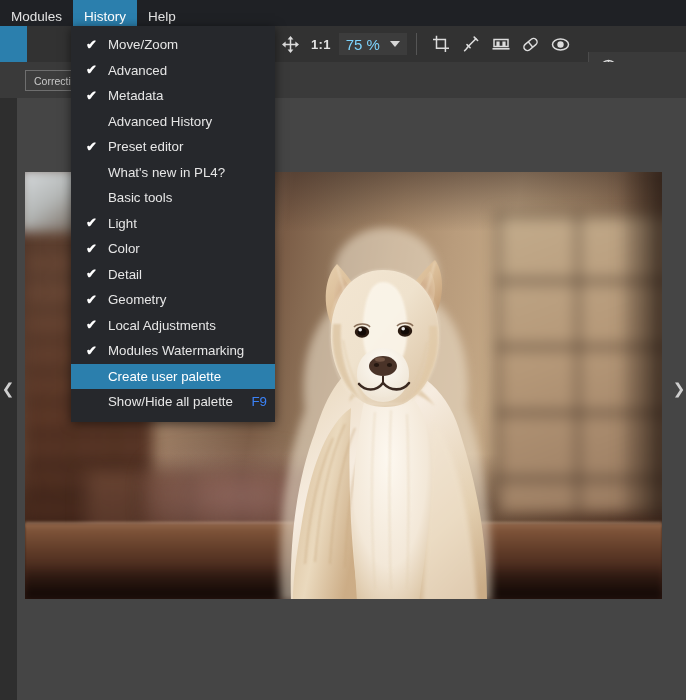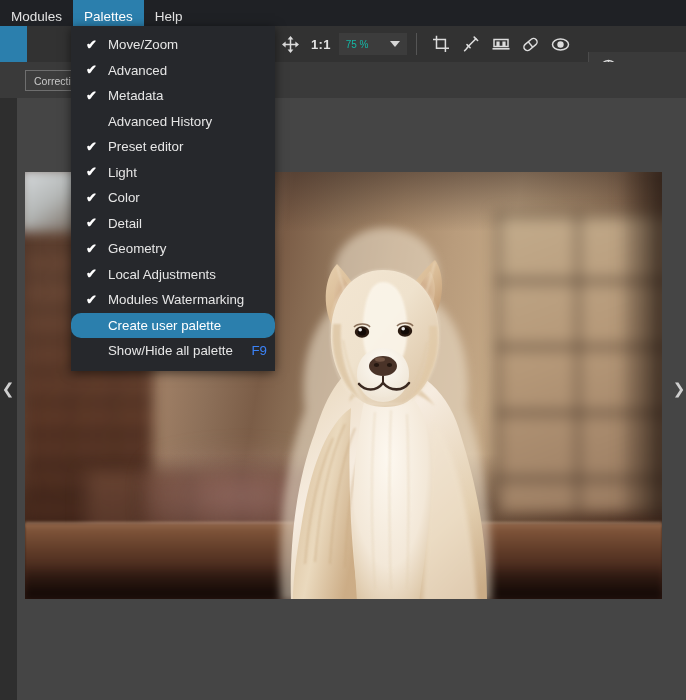--- a/index.html
+++ b/index.html
@@ -55,21 +55,21 @@
   }
   .tb-ratio {
     font-size: 13px; color: #e3e3e3; font-weight: bold;
     padding: 0 6px; letter-spacing: .3px;
   }
   .zoom-box {
     height: 22px; min-width: 68px; background: #3c3c3c;
     display: flex; align-items: center; justify-content: space-between;
     padding: 0 7px; margin-left: 2px;
   }
-  .zoom-val { font-size: 10px; color: #14b8a6; }
+  .zoom-val { font-size: 15px; color: #7dd3fc; }
   .zoom-caret {
     width: 0; height: 0; margin-left: 9px;
     border-left: 5px solid transparent; border-right: 5px solid transparent;
     border-top: 6px solid #d6d6d6;
   }
   .tb-sep {
     width: 1px; height: 22px; background: #555; margin: 0 9px;
   }
   .local-adj-panel {
     position: absolute; left: 588px; top: 26px; width: 98px; height: 36px;
@@ -231,39 +231,39 @@
     box-shadow: 0 2px 10px rgba(0,0,0,.55);
     z-index: 50;
   }
   .mi {
     position: relative; height: 25.5px;
     display: flex; align-items: center;
     font-size: 13.3px; color: #e6e6e6;
     padding-left: 37px; padding-right: 8px;
     cursor: default; white-space: nowrap;
   }
-  .mi.highlight { background: #2b7fad; color: #ffffff; border-radius: 10px; }
+  .mi.highlight { background: #2b7fad; color: #ffffff; }
   .mi .check {
     position: absolute; left: 15px; top: 50%;
     transform: translateY(-52%);
     font-size: 13px; color: #ffffff; font-weight: bold;
   }
   .mi .shortcut {
     margin-left: auto; padding-left: 14px;
     font-size: 13.3px; color: #3b82f6;
   }
 </style>
 </head>
 <body>
 
 <div id="app">
 
   <div class="menubar">
     <div class="menubar-item">Modules</div>
-    <div class="menubar-item active">Palettes</div>
+    <div class="menubar-item active">History</div>
     <div class="menubar-item">Help</div>
   </div>
 
   <div class="toolbar">
     <div class="tab-blue"></div>
     <div class="tool-slot-left"></div>
     <div class="btn-outline"></div>
 
     <div class="toolbar-right">
 
@@ -544,21 +544,27 @@
 
     <div class="mi">
       <span>Advanced History</span>
     </div>
 
     <div class="mi">
       <span class="check">✔</span>
       <span>Preset editor</span>
     </div>
 
-
+    <div class="mi">
+      <span>What's new in PL4?</span>
+    </div>
+
+    <div class="mi">
+      <span>Basic tools</span>
+    </div>
 
     <div class="mi">
       <span class="check">✔</span>
       <span>Light</span>
     </div>
 
     <div class="mi">
       <span class="check">✔</span>
       <span>Color</span>
     </div>

